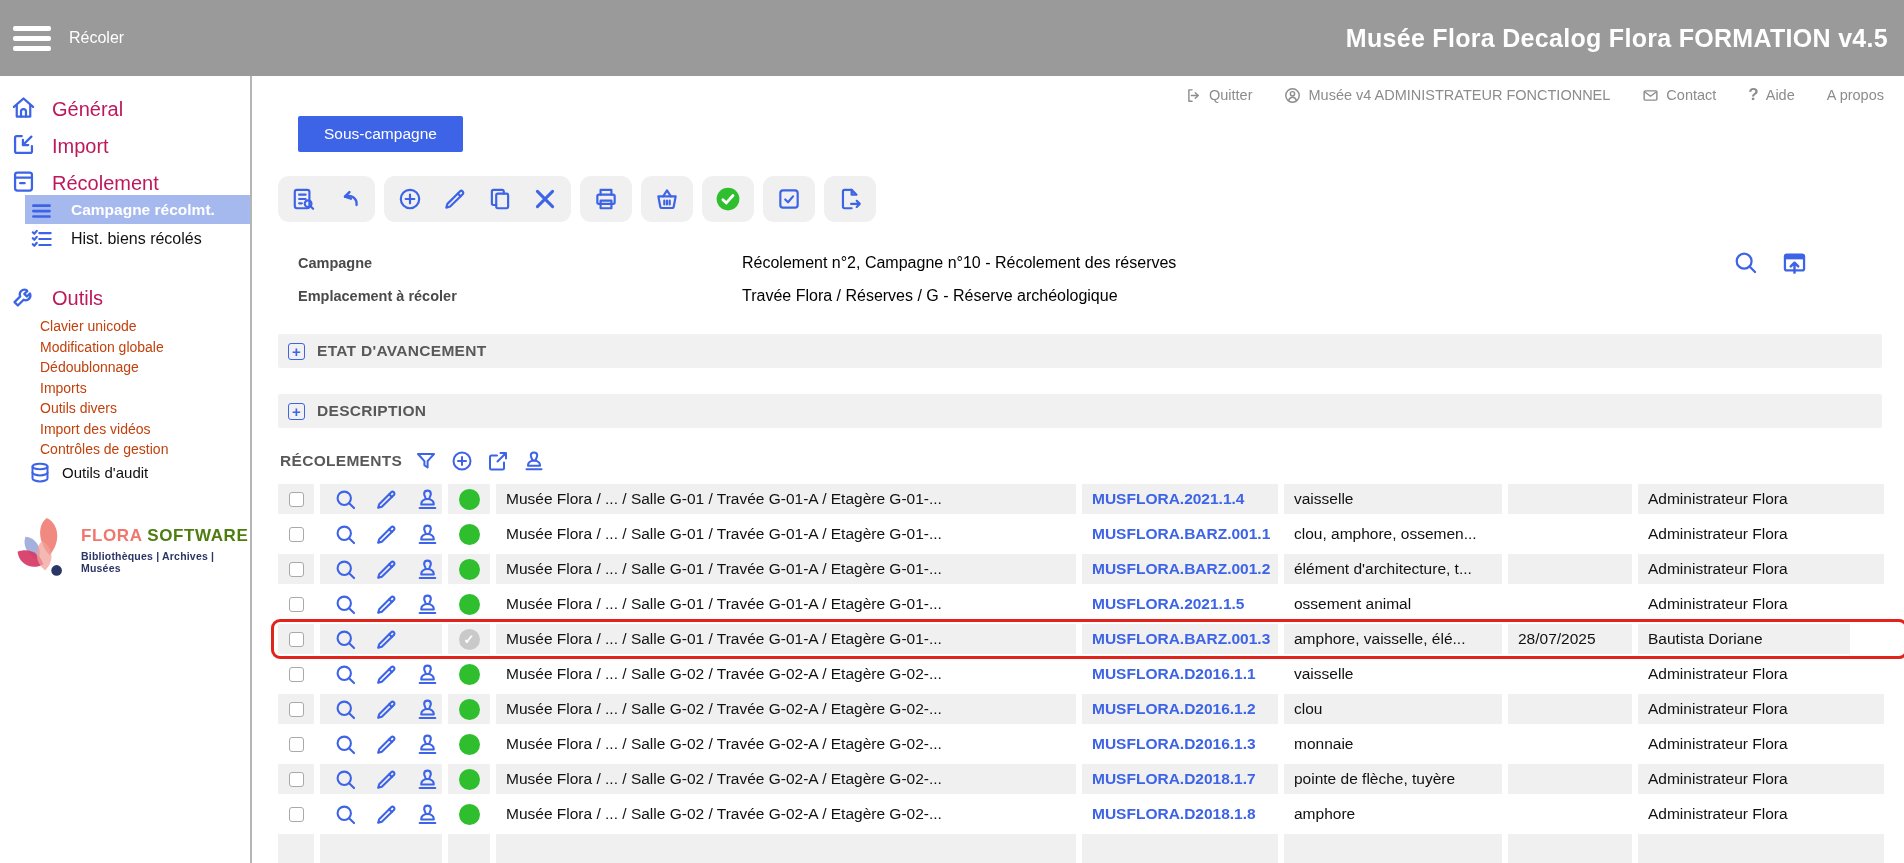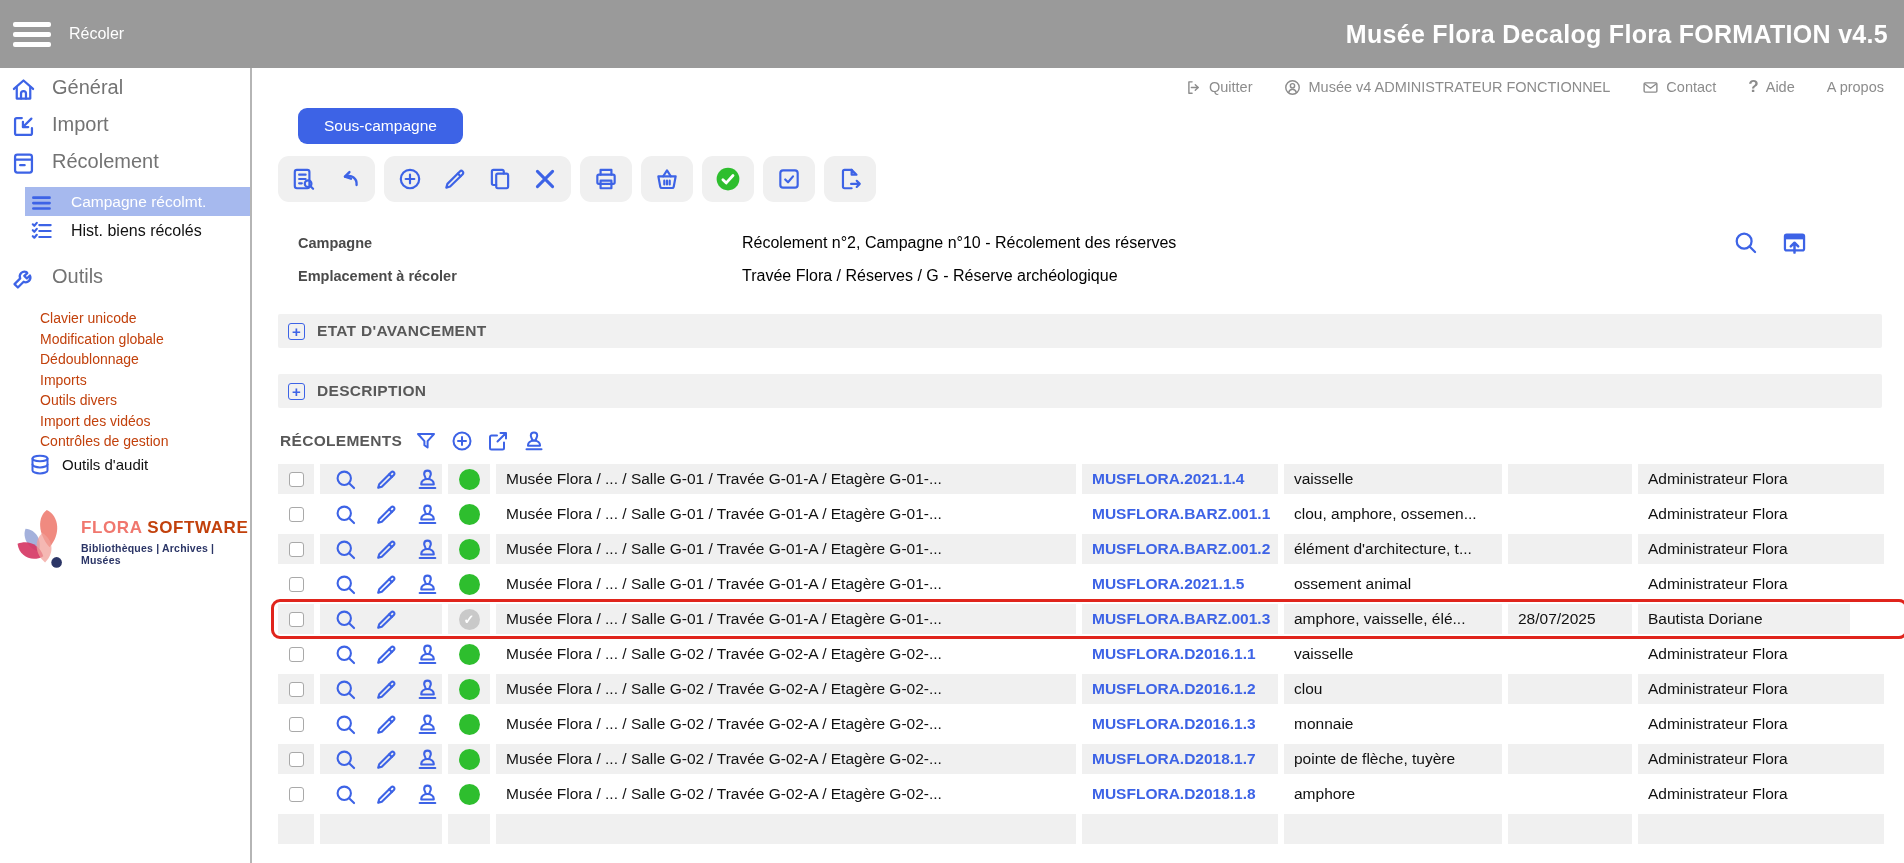--- a/index.html
+++ b/index.html
@@ -7,51 +7,51 @@
     --selected-bg:#a6b9ee; --topbar-bg:#9a9a9a; --bar-bg:#f1f1f1; --row-bg:#f0f0f0;
   }
   *{box-sizing:border-box}
   html,body{margin:0;padding:0}
   body{
     width:1904px;height:863px;overflow:hidden;position:relative;background:#fff;
     font-family:"Liberation Sans", sans-serif;color:#111;
   }
   svg{display:block}
   
-  .topbar{height:68px;background:var(--topbar-bg);display:flex;align-items:center}
+  .topbar{height:76px;background:var(--topbar-bg);display:flex;align-items:center}
   .hamburger{width:38px;margin-left:13px;cursor:pointer}
   .hamburger span{display:block;height:5px;background:#fff;border-radius:2px;margin:5px 0}
   .topbar-label{color:#fff;font-size:16px;margin-left:18px}
   .topbar-title{margin-left:auto;margin-right:16px;color:#fff;font-size:25px;font-weight:bold;letter-spacing:.3px}
   
   .layout{display:flex;height:795px}
   .sidebar{width:252px;flex:0 0 252px;border-right:2px solid #b5b5b5;padding-top:8px;background:#fff}
-  .side-item{display:flex;align-items:flex-start;gap:15px;padding-left:10px;height:37px;font-size:20px;color:#737373;cursor:pointer}
+  .side-item{display:flex;align-items:flex-end;gap:15px;padding-left:10px;height:37px;font-size:20px;color:#be185d;cursor:pointer}
   .side-item svg{width:27px;height:27px;color:var(--accent);flex:0 0 27px}
   .side-sub{display:flex;align-items:center;gap:16px;margin-left:25px;height:29px;padding-left:4px;font-size:16px;color:#111;cursor:pointer}
   .side-sub svg{width:26px;height:26px;color:var(--accent);flex:0 0 26px}
-  .side-sub.selected{background:var(--selected-bg);color:#fff;font-weight:normal;font-size:15.5px}
+  .side-sub.selected{background:var(--selected-bg);color:#fff;font-weight:bold;font-size:15.5px}
   .tools-list{margin:6px 0 0 40px;font-size:14px;color:#c2410c}
   .tools-list div{height:20.5px;line-height:20.5px;cursor:pointer}
   .audit-item{display:flex;align-items:center;gap:10px;margin:1px 0 0 28px;font-size:15px;color:#101010;cursor:pointer}
   .audit-item svg{width:24px;height:24px;color:var(--accent)}
   .logo{display:flex;align-items:center;margin:28px 0 0 6px}
   .logo-text{margin-left:4px}
   .logo-title{font-size:17px;font-weight:bold;letter-spacing:.6px}
   .logo-flora{color:#f0776e}
-  .logo-soft{color:#c2410c}
+  .logo-soft{color:#4d7c0f}
   .logo-sub{font-size:10.5px;font-weight:bold;color:#2b3566;margin-top:4px;letter-spacing:.2px}
   
   .content{flex:1;padding-left:26px;position:relative}
   .topnav{height:38px;display:flex;justify-content:flex-end;align-items:center;gap:32px;padding-right:20px;color:#8c8c8c;font-size:14.5px}
   .topnav-item{display:flex;align-items:center;gap:7px;cursor:pointer}
   .topnav-item svg{width:17px;height:17px}
   .qmark{font-size:17px;font-weight:bold;color:#8c8c8c}
-  .tab{display:inline-block;margin:2px 0 0 20px;background:var(--accent);color:#fff;font-size:15.5px;
-       padding:9px 26px;border-radius:9px;cursor:pointer}
+  .tab{display:inline-block;margin:2px 0 12px 20px;background:var(--accent);color:#fff;font-size:15.5px;
+       padding:9px 26px;border-radius:2px;cursor:pointer}
   .toolbar{display:flex;align-items:center;gap:9px;margin-top:12px}
   .tb-group{background:#f0f0f0;border-radius:11px;height:46px;display:flex;align-items:center;gap:19px;padding:0 13px}
   .tb-btn{width:26px;height:26px;color:var(--accent);cursor:pointer}
   .tb-btn svg{width:26px;height:26px}
   
   .form-area{margin:24px 0 0 20px;position:relative}
   .form-row{display:flex;align-items:center;height:33px}
   .form-label{width:444px;font-size:14.5px;font-weight:bold;color:#4a4a4a}
   .form-value{font-size:16px;color:#000}
   .form-icons{position:absolute;top:3px;right:96px;display:flex;gap:22px;color:var(--accent)}

